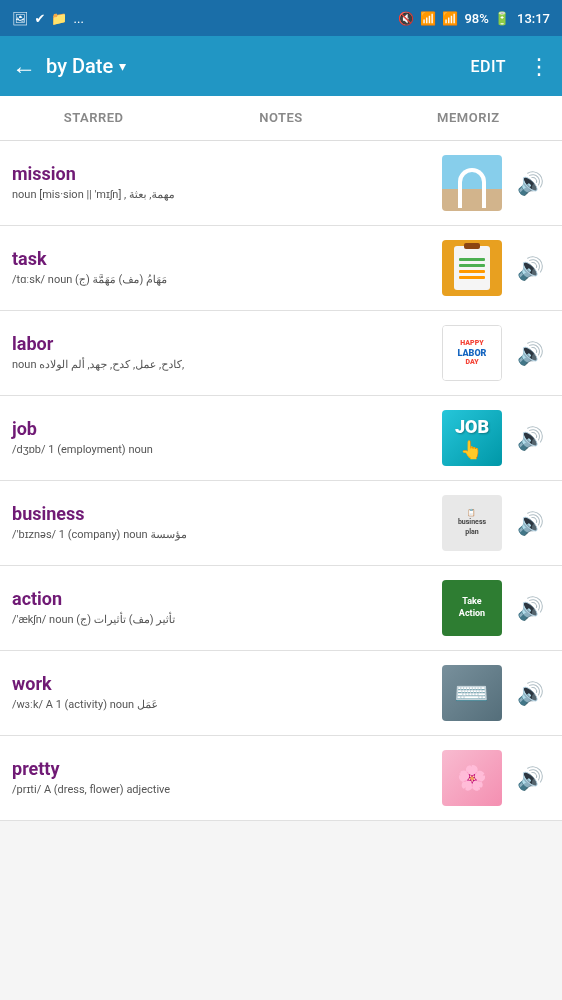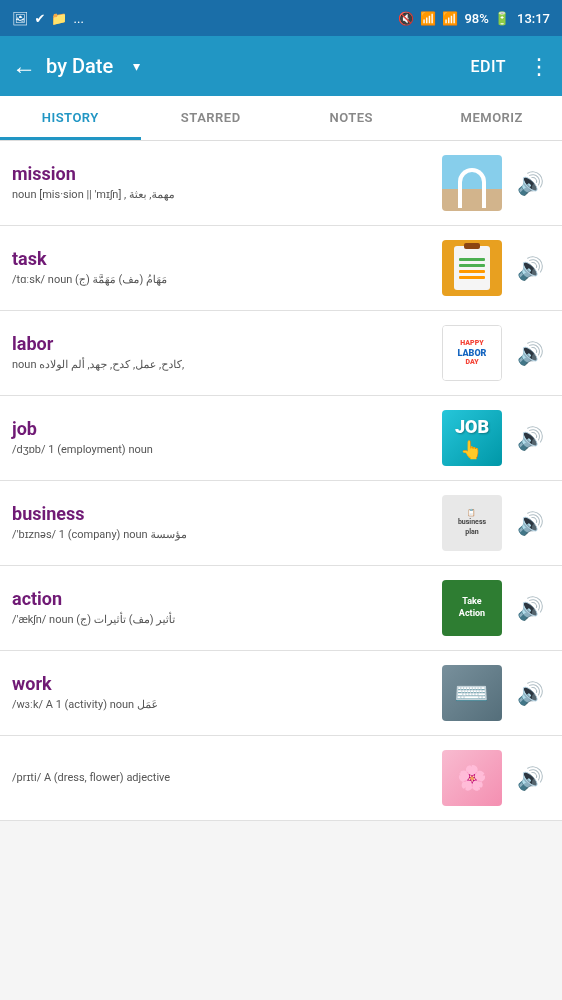--- a/index.html
+++ b/index.html
@@ -45,21 +45,21 @@
       justify-content: space-between;
     }
     .app-bar-left {
       display: flex;
       align-items: center;
       gap: 10px;
     }
     .app-bar-title {
       display: flex;
       align-items: center;
-      gap: 20px;
+      gap: 6px;
       font-size: 20px;
       font-weight: 500;
     }
     .app-bar-right {
       display: flex;
       align-items: center;
       gap: 22px;
     }
     .app-bar-edit {
       font-size: 16px;
@@ -328,21 +328,20 @@
       <span class="chevron-down">▾</span>
     </div>
   </div>
   <div class="app-bar-right">
     <span class="app-bar-edit">EDIT</span>
     <span class="more-icon">⋮</span>
   </div>
 </div>
 
 <div class="tab-bar">
-  <div class="tab active">HISTORY</div>
   <div class="tab">STARRED</div>
   <div class="tab">NOTES</div>
   <div class="tab" style="overflow:hidden;">MEMORIZ</div>
 </div>
 
 <div class="word-list">
 
   <div class="word-item">
     <div class="word-content">
       <div class="word-title">mission</div>
@@ -454,20 +453,21 @@
         <span style="font-size:28px;">⌨️</span>
       </div>
     </div>
     <div class="sound-btn">
       <span class="sound-icon">🔊</span>
     </div>
   </div>
 
   <div class="word-item">
     <div class="word-content">
+      <div class="word-title">pretty</div>
       <div class="word-definition">/prɪti/ A (dress, flower) adjective</div>
     </div>
     <div class="word-image pretty-img">
       <div class="pretty-visual">🌸</div>
     </div>
     <div class="sound-btn">
       <span class="sound-icon">🔊</span>
     </div>
   </div>
 

